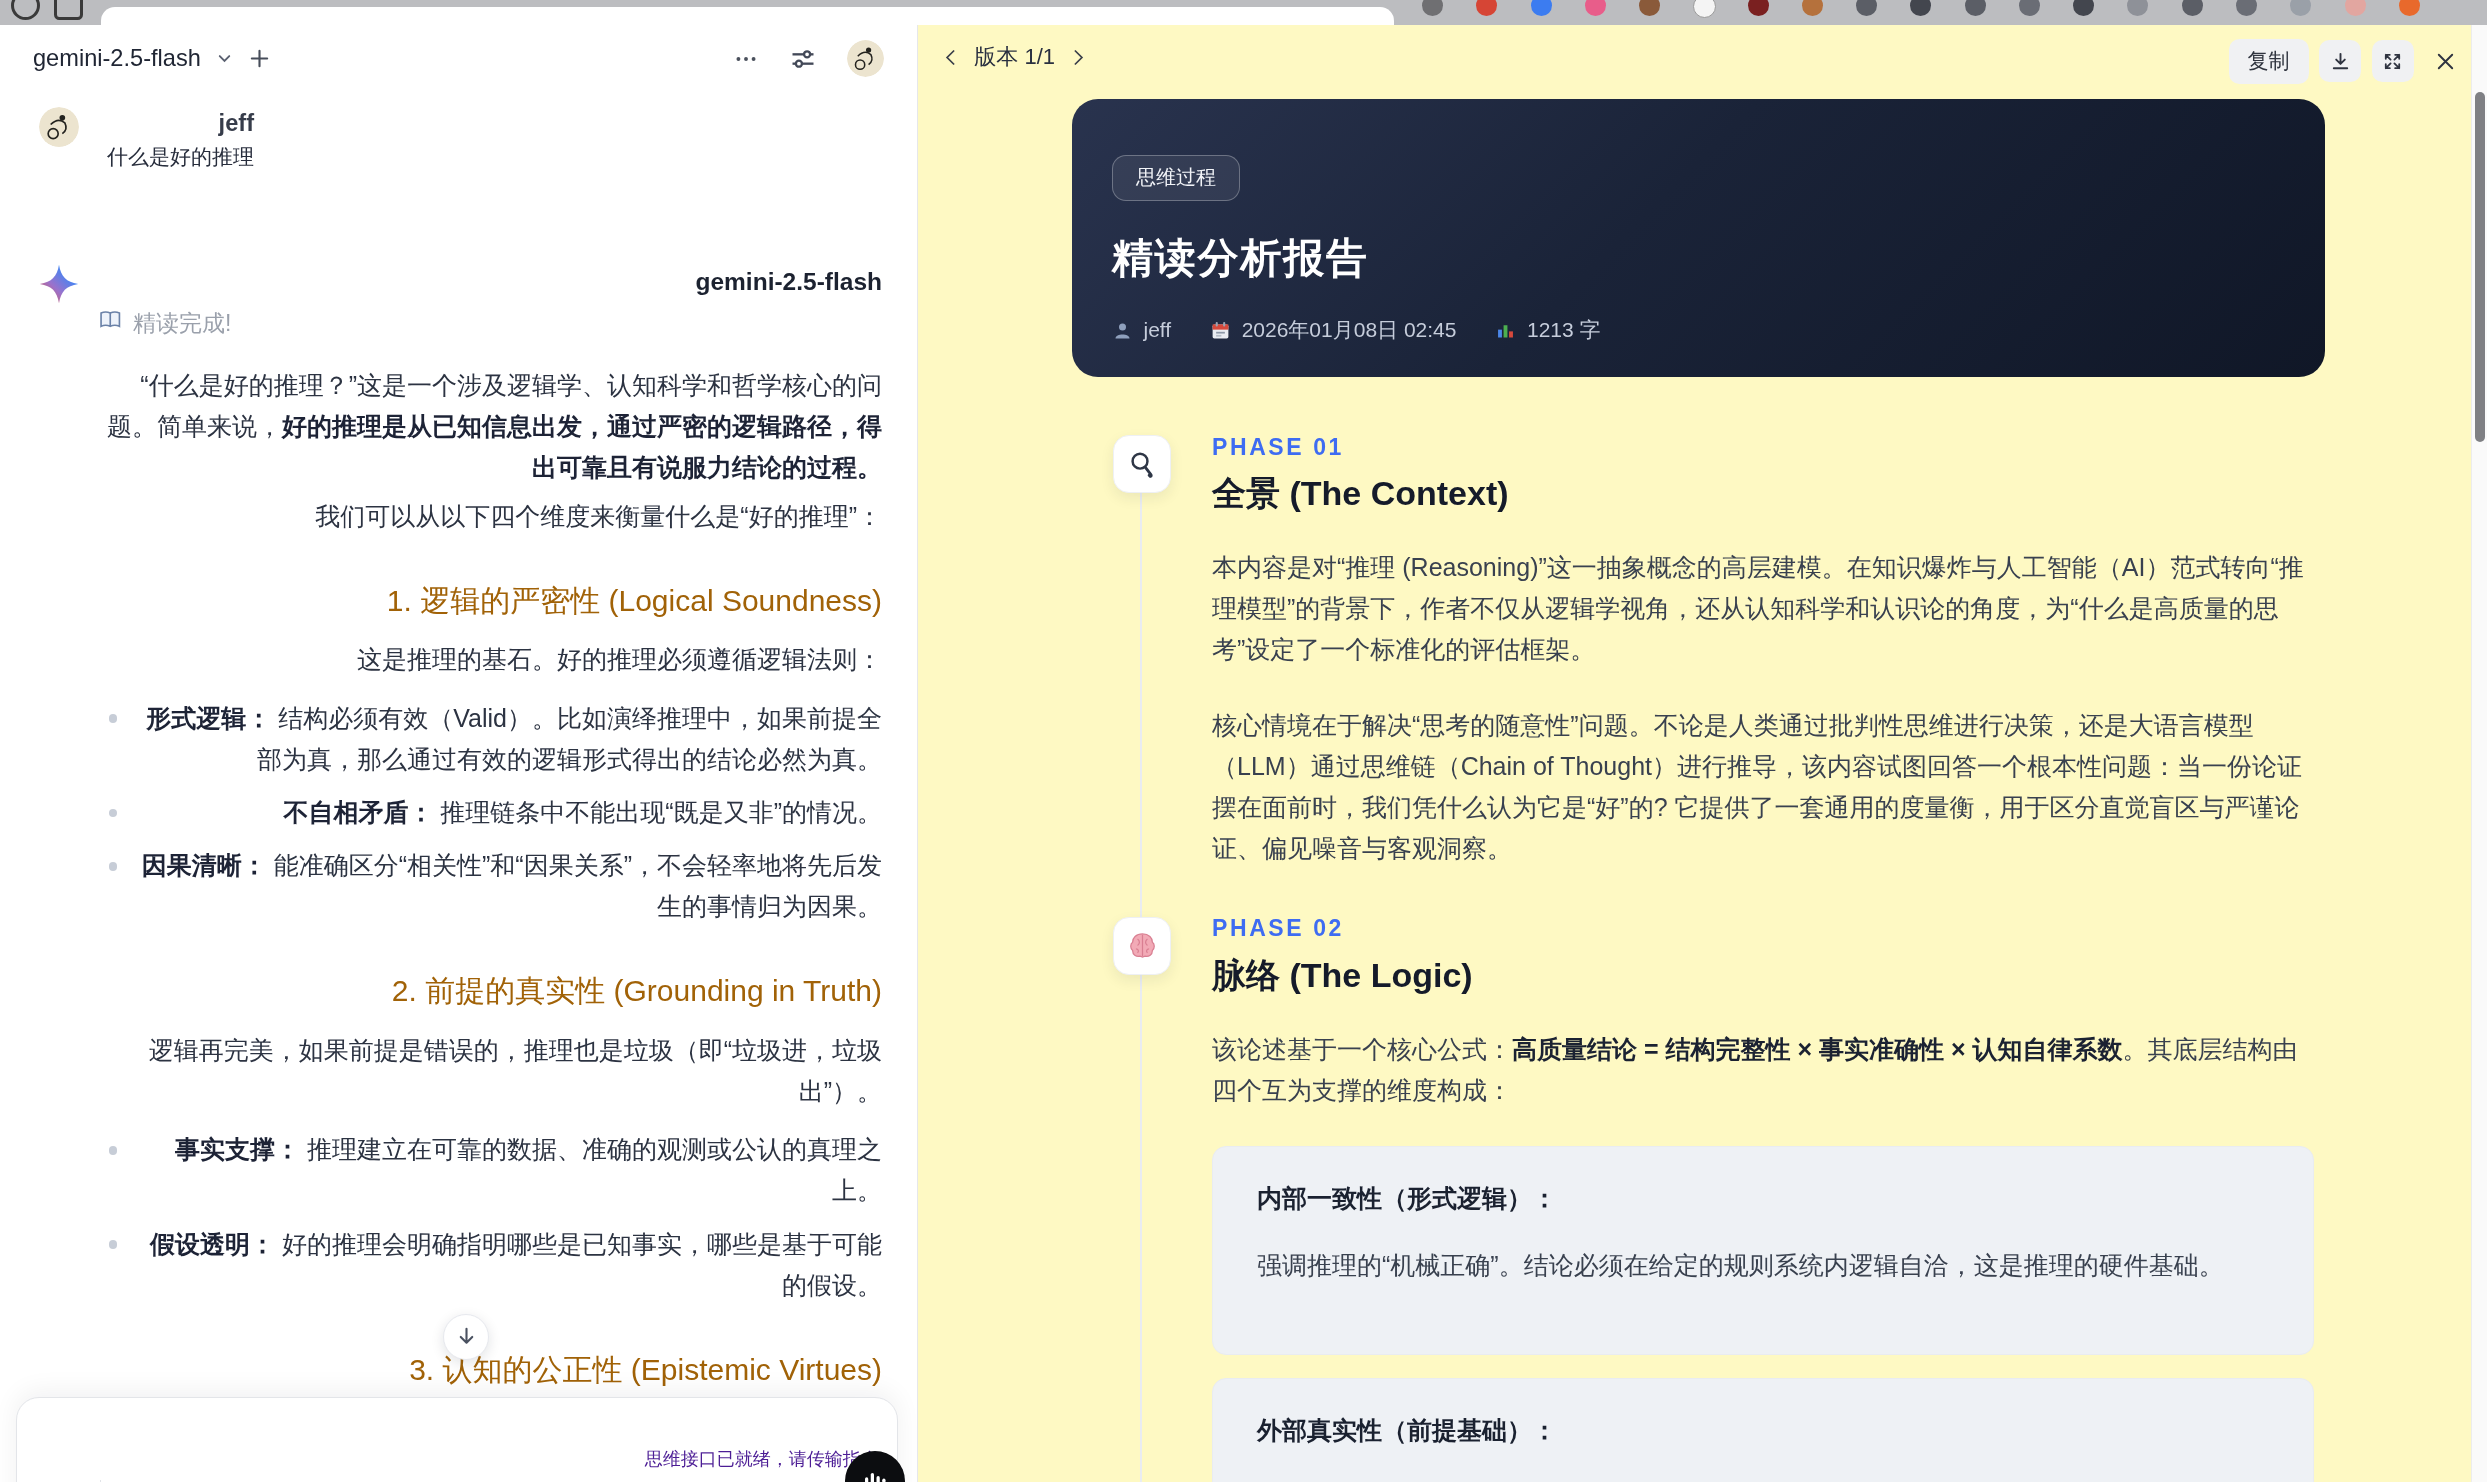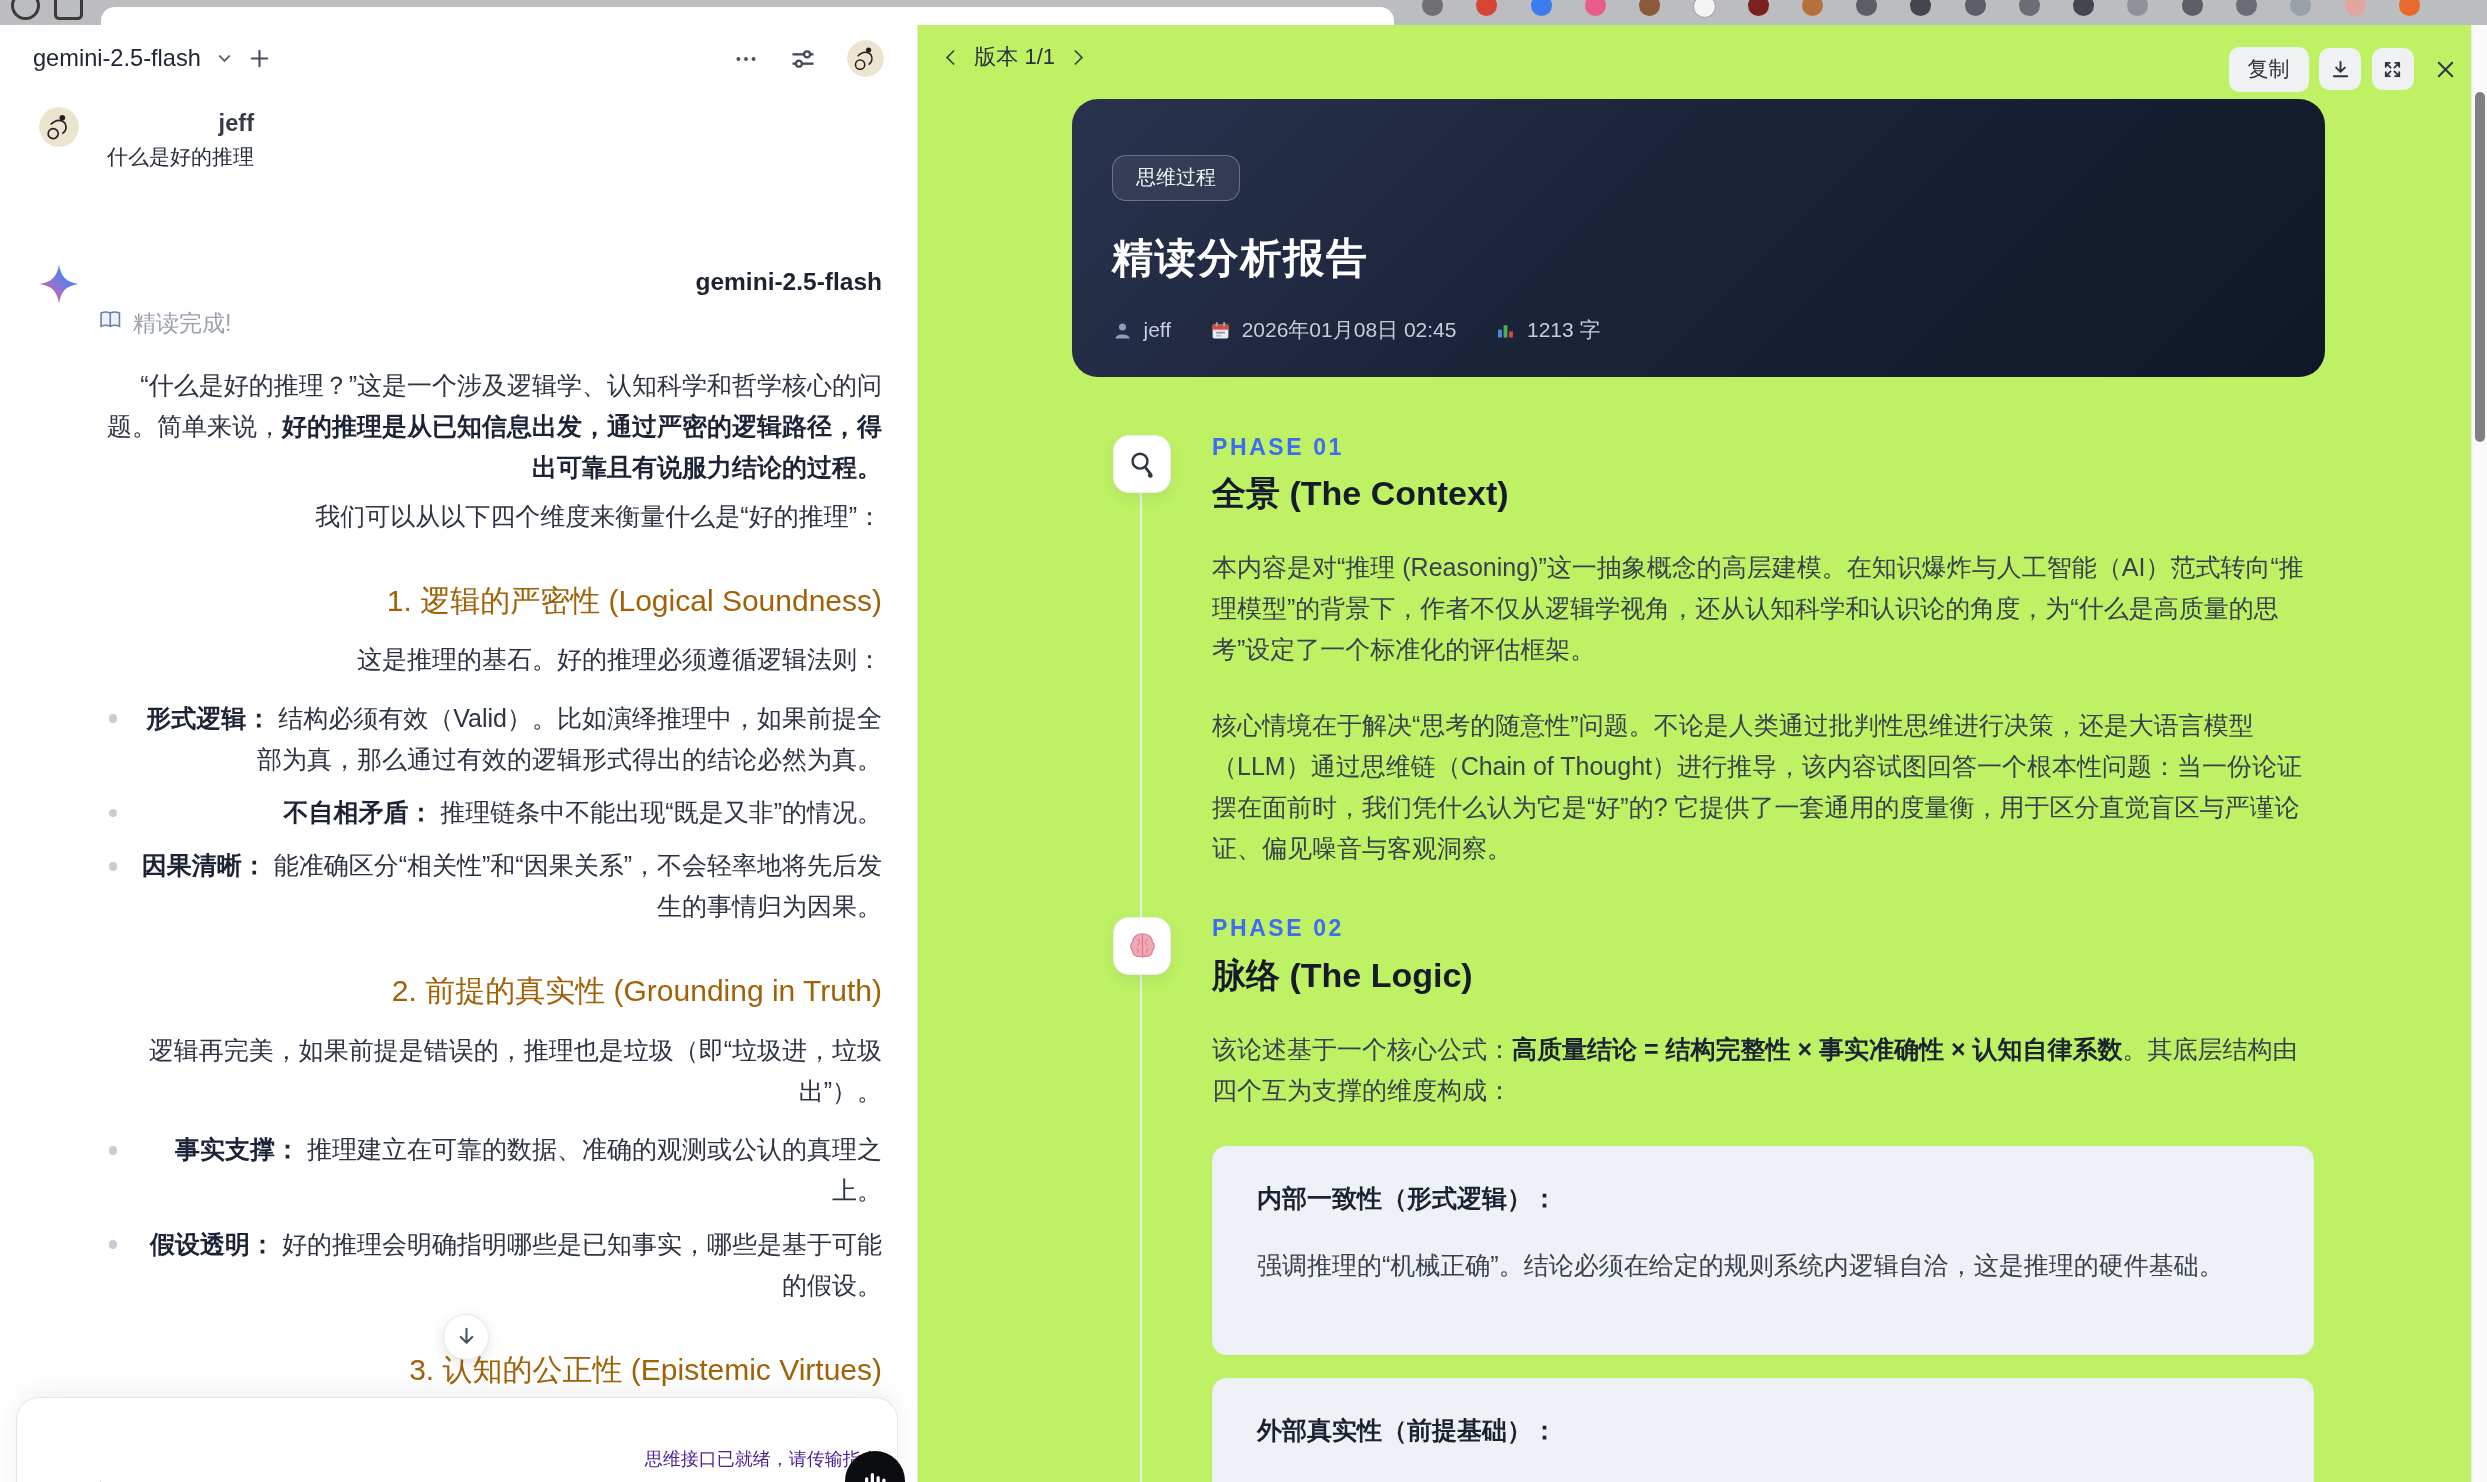--- a/index.html
+++ b/index.html
@@ -11,21 +11,21 @@
   
   .browser-bar{position:absolute;top:0;left:0;width:2487px;height:24.5px;background:#bcbdc0;overflow:hidden;z-index:60;}
   .url-bar{position:absolute;left:101px;top:7px;width:1293px;height:37px;background:#fff;border-radius:14px;}
   .partial-icon{position:absolute;top:-8.8px;width:23px;height:23px;border-radius:5.3px;border:3.5px solid #3a3a3a;}
   .pi1{left:10.5px;border-radius:50%;}
   .pi2{left:54px;}
   .ext-dot{position:absolute;top:-5.3px;width:21px;height:21px;border-radius:50%;}
   
   .app{position:absolute;top:24.5px;left:0;right:0;bottom:0;}
   .chat-panel{position:absolute;left:0;top:0;width:917px;height:100%;background:#fff;border-right:0.9px solid #e6e7ea;overflow:hidden;text-align:right;}
-  .preview-panel{position:absolute;left:918px;top:0;right:0;height:100%;background:#bef264;overflow:hidden;}
+  .preview-panel{position:absolute;left:918px;top:0;right:0;height:100%;background:#fef9c3;overflow:hidden;}
   
   .chat-header{height:68px;display:flex;align-items:center;justify-content:space-between;padding:0 33px;}
   .chat-header-left{display:flex;align-items:center;gap:14px;}
   .model-name{font-size:23.6px;font-weight:500;color:#202634;}
   .icon-btn{display:flex;align-items:center;justify-content:center;background:none;border:none;padding:0;cursor:pointer;}
   .chat-header-right{display:flex;align-items:center;gap:30px;}
   .avatar{width:37px;height:37px;border-radius:50%;overflow:hidden;flex:0 0 auto;}
   
   .chat-scroll{position:absolute;top:68px;left:0;right:0;bottom:0;}
   .msg-user{margin:14px 35px 0 39px;display:flex;gap:28px;}
@@ -51,21 +51,21 @@
     border:0.9px solid #e3e5e9;border-radius:23px;box-shadow:0 -5.3px 26px rgba(20,25,40,.06);z-index:9;}
   .placeholder{margin:49px 0 0 37px;font-size:18px;color:#4c1d95;}
   .input-actions{position:absolute;left:33px;top:81px;display:flex;align-items:center;gap:24.5px;}
   .v-divider{width:0.9px;height:26px;background:#e2e4e8;}
   .voice-btn{position:absolute;left:828px;top:53px;width:60px;height:60px;border-radius:50%;background:#0c0d10;
     border:none;display:flex;align-items:center;justify-content:center;cursor:pointer;}
   
   .preview-toolbar{position:absolute;top:14px;left:0;right:0;height:49px;}
   .version-nav{position:absolute;left:23px;top:3.5px;display:flex;align-items:center;gap:12.3px;}
   .version-label{font-size:22px;color:#2a3040;}
-  .preview-actions{position:absolute;right:21px;top:8px;display:flex;align-items:center;gap:10.5px;}
+  .preview-actions{position:absolute;right:21px;top:0;display:flex;align-items:center;gap:10.5px;}
   .pill{background:#f0f1f3;border:none;border-radius:10.5px;display:flex;align-items:center;justify-content:center;cursor:pointer;}
   .pill.copy{padding:8.8px 19px;font-size:21px;color:#30353f;font-family:inherit;}
   .pill.square{width:42px;height:42px;}
   .plain-btn{background:none;border:none;width:42px;height:42px;display:flex;align-items:center;justify-content:center;cursor:pointer;}
   
   .report-card{position:absolute;left:154px;top:74px;width:1253px;height:278px;border-radius:26px;
     background:linear-gradient(135deg,var(--dark1,#29334e) 0%,var(--dark2,#1a2338) 45%,var(--dark3,#101727) 100%);}
   .badge{display:inline-block;margin:56px 0 0 40px;padding:8.8px 23px;border:1.8px solid rgba(255,255,255,.28);
     background:rgba(255,255,255,.07);border-radius:14px;color:#f2f4f8;font-size:20px;}
   .report-title{margin:30px 0 0 40px;font-size:41px;font-weight:700;color:#ffffff;letter-spacing:1.8px;}

